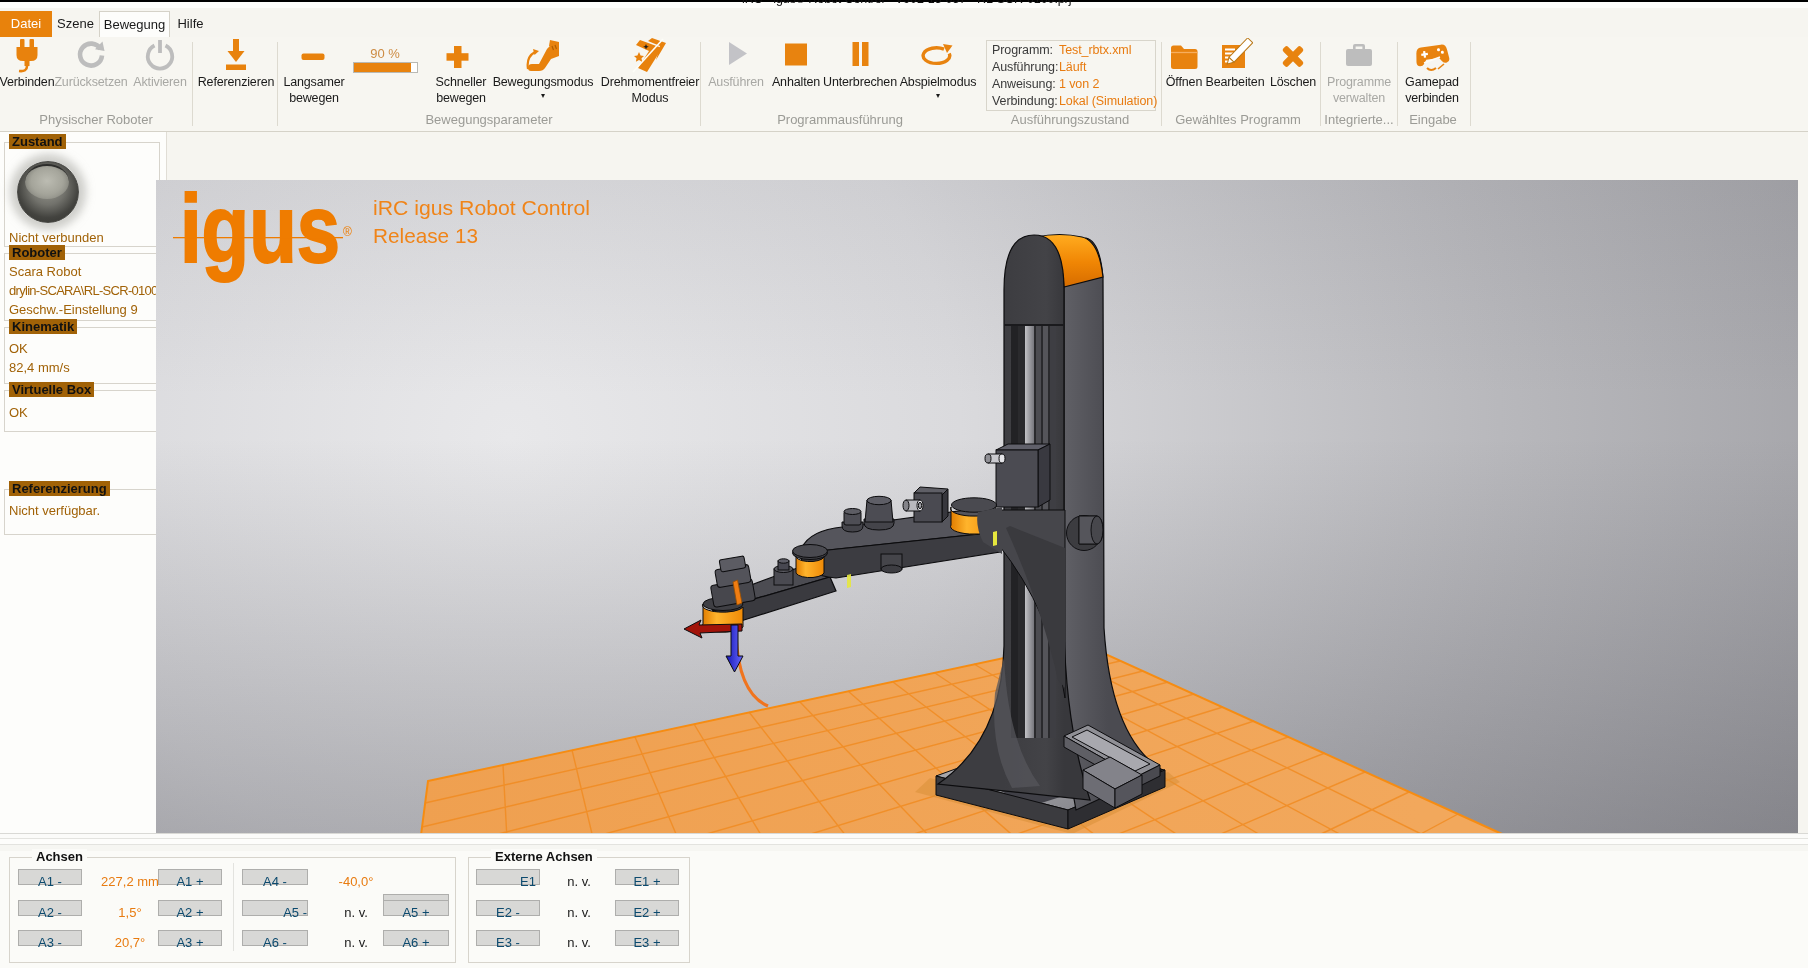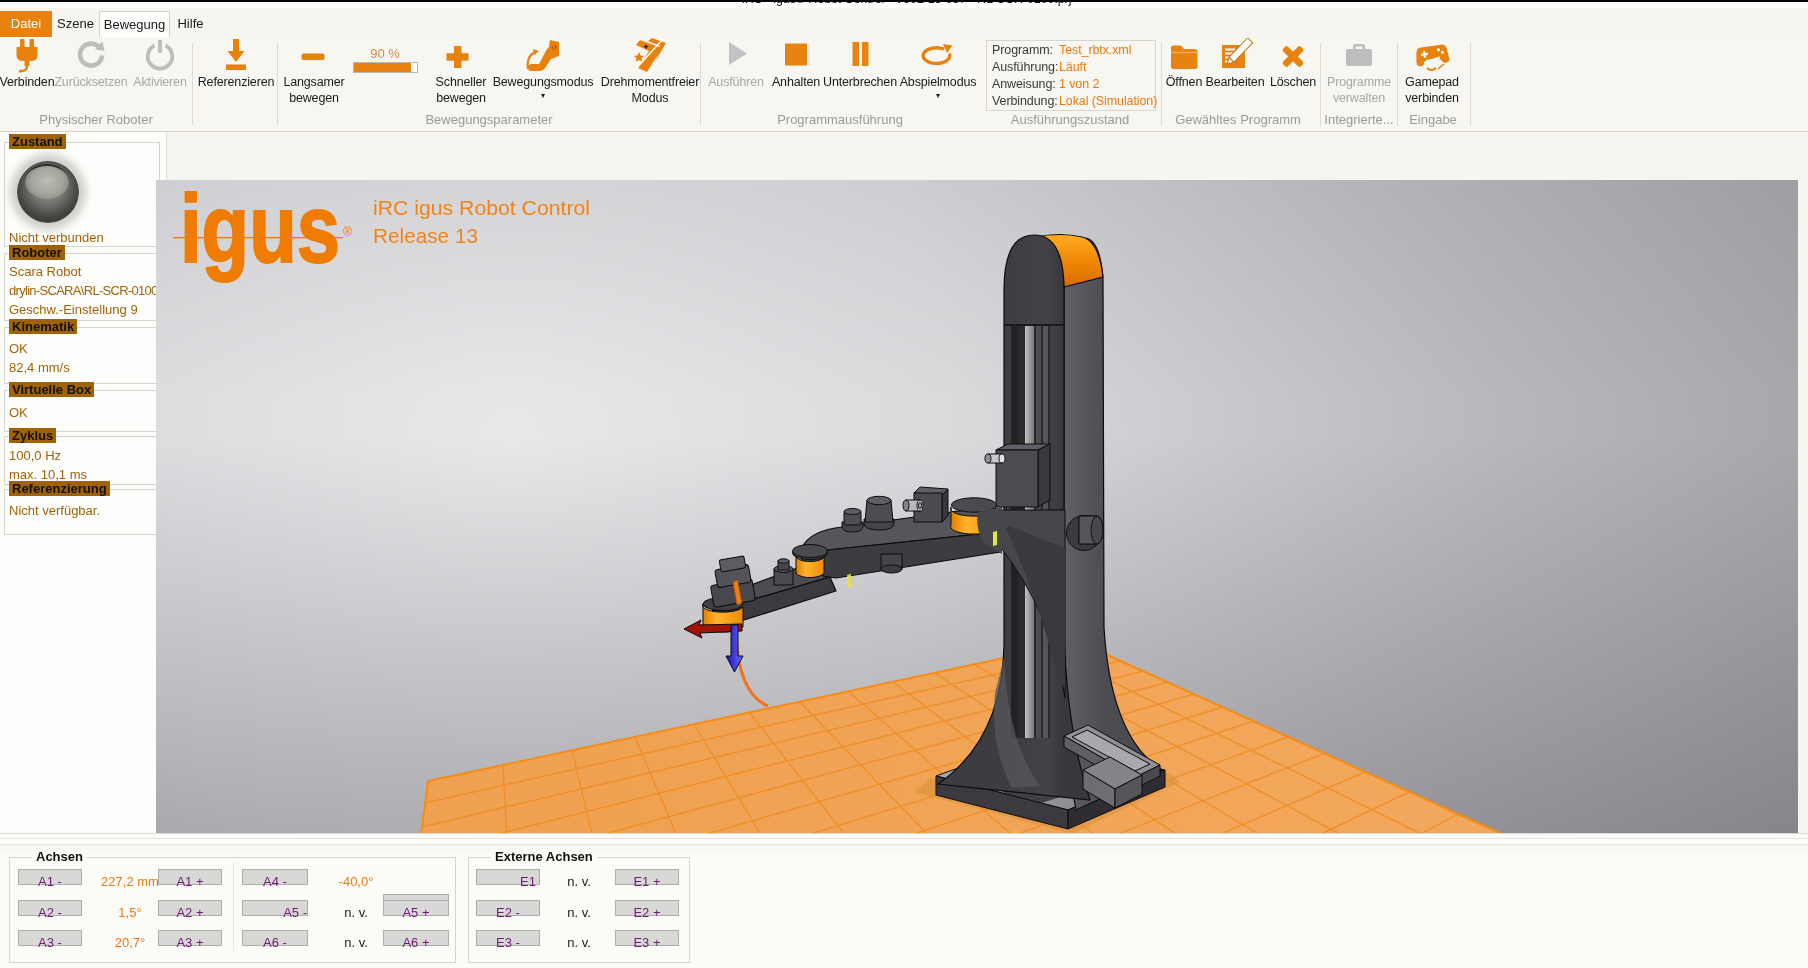--- a/index.html
+++ b/index.html
@@ -28,21 +28,21 @@
 .gbox{position:absolute;left:4px;width:154px;border:1px solid #d7d4cc;}
 .gbox .gtitle{position:absolute;left:4px;top:-9px;background:#a16207;padding:0 3px;font-size:13px;font-weight:bold;color:#111;white-space:nowrap;}
 .gbox .gline{font-size:13px;color:#a16207;margin:0 0 0 4px;white-space:nowrap;line-height:19px;}
 #ball{position:absolute;left:12px;top:18px;width:60px;height:60px;border-radius:50%;background:radial-gradient(circle at 50% 42%,#98988f 0%,#72726c 38%,#43433f 66%,#30302c 100%);box-shadow:0 0 9px 7px rgba(165,165,160,0.55);border:1px solid #4a4a46;}
 #ball::after{content:"";position:absolute;left:7px;top:2px;width:44px;height:33px;border-radius:50%;background:radial-gradient(ellipse at 50% 45%,#bcbcb2 0%,#a5a59b 50%,rgba(130,130,124,0) 98%);border-top:2px solid #2e2e2c;}
 
 #splitter{position:absolute;left:0;top:833px;width:1808px;height:18px;background:linear-gradient(#d9d9d5 0,#d9d9d5 1px,#fbfbf9 1px,#fbfbf9 5px,#e3e3df 5px,#e3e3df 6px,#fdfdfb 6px,#fdfdfb 11px,#e3e3df 11px,#e3e3df 12px,#f6f6f2 12px,#f6f6f2 18px);}
 #bottompanel{position:absolute;left:0;top:851px;width:1808px;height:117px;background:#fbfbf8;}
 .bbox{position:absolute;top:6px;height:104px;border:1px solid #d7d4cc;}
 .bbox .btitle{position:absolute;left:22px;top:-9px;background:#fbfbf8;padding:0 4px;font-size:13px;font-weight:bold;color:#111;}
-.abtn{position:absolute;width:64px;height:16px;background:#d8d8d6;border:1px solid #aeaeac;box-sizing:border-box;color:#701a75;font-size:13px;text-align:center;line-height:23px;}
+.abtn{position:absolute;width:64px;height:16px;background:#d8d8d6;border:1px solid #aeaeac;box-sizing:border-box;color:#0c4a6e;font-size:13px;text-align:center;line-height:23px;}
 .aval{position:absolute;width:80px;height:25px;font-size:13px;text-align:center;line-height:25px;color:#e87b10;}
 .aval.k{color:#1a1a1a;}
 </style>
 </head>
 <body>
 <div id="app">
   <div id="titlebar">
       <div style="position:absolute;left:0;top:0;width:1808px;height:1.5px;background:#000;"></div>
       <div id="titletext">iRC - igus® Robot Control - V902-13-057 - RL-SCR-0100.prj</div>
     </div>
@@ -254,25 +254,20 @@
       <div class="gline">Geschw.-Einstellung 9</div>
     </div>
     <div class="gbox" style="top:195px;height:55px;">
       <div class="gtitle">Kinematik</div>
       <div class="gline" style="margin-top:11px;">OK</div>
       <div class="gline">82,4 mm/s</div>
     </div>
     <div class="gbox" style="top:258px;height:40px;">
       <div class="gtitle">Virtuelle Box</div>
       <div class="gline" style="margin-top:12px;">OK</div>
-    </div>
-    <div class="gbox" style="top:304px;height:47px;">
-      <div class="gtitle">Zyklus</div>
-      <div class="gline" style="margin-top:9px;">100,0 Hz</div>
-      <div class="gline">max. 10,1 ms</div>
     </div>
     <div class="gbox" style="top:357px;height:44px;">
       <div class="gtitle">Referenzierung</div>
       <div class="gline" style="margin-top:11px;">Nicht verfügbar.</div>
     </div>
   </div>
   <div id="viewport" style="position:absolute;left:156px;top:132px;width:1642px;height:701px;overflow:hidden;margin-top:48px;">
   <svg width="1642" height="701" viewBox="166 132 1642 701">
     <defs>
       <radialGradient id="bg" gradientUnits="userSpaceOnUse" cx="520" cy="390" r="1800">

